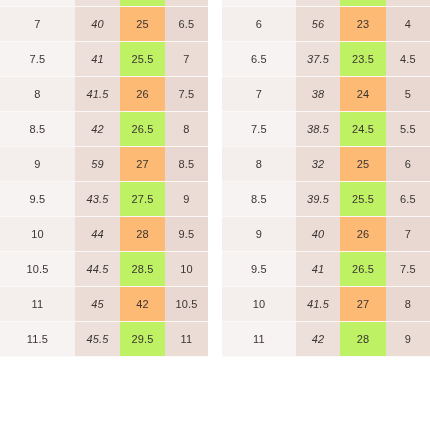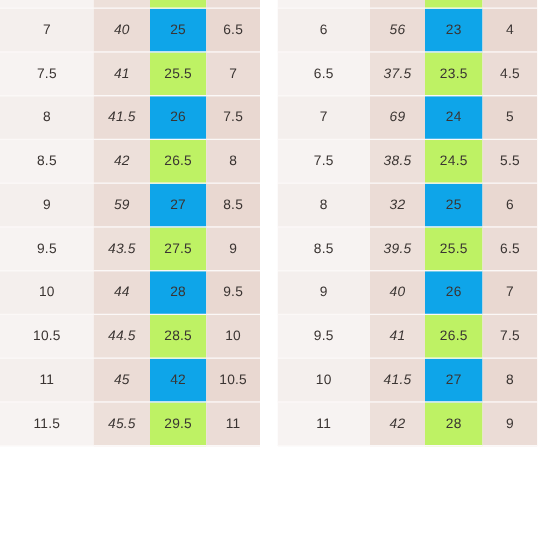--- a/index.html
+++ b/index.html
@@ -48,21 +48,21 @@
 
   
   table.size-table td.c0 { background: #f7f3f2; }
   table.size-table td.c1 { background: #ede0da; font-style: italic; }
   table.size-table td.c2 { background: #bef264; }
   table.size-table td.c3 { background: #ebdcd6; }
 
   
   table.size-table tr.odd td.c0 { background: #f4efed; }
   table.size-table tr.odd td.c1 { background: #ebdcd6; }
-  table.size-table tr.odd td.c2 { background: #0ea5e9; }
+  table.size-table tr.odd td.c2 { background: #fdba74; }
   table.size-table tr.odd td.c3 { background: #e9d8d1; }
 
   
   #left-table  col.w0 { width: 75px; }
   #left-table  col.w1 { width: 45px; }
   #left-table  col.w2 { width: 45px; }
   #left-table  col.w3 { width: 43px; }
 
   
   #right-table col.w0 { width: 74px; }
@@ -176,21 +176,21 @@
             <td class="c3">4</td>
           </tr>
           <tr class="even">
             <td class="c0">6.5</td>
             <td class="c1">37.5</td>
             <td class="c2">23.5</td>
             <td class="c3">4.5</td>
           </tr>
           <tr class="odd">
             <td class="c0">7</td>
-            <td class="c1">69</td>
+            <td class="c1">38</td>
             <td class="c2">24</td>
             <td class="c3">5</td>
           </tr>
           <tr class="even">
             <td class="c0">7.5</td>
             <td class="c1">38.5</td>
             <td class="c2">24.5</td>
             <td class="c3">5.5</td>
           </tr>
           <tr class="odd">

